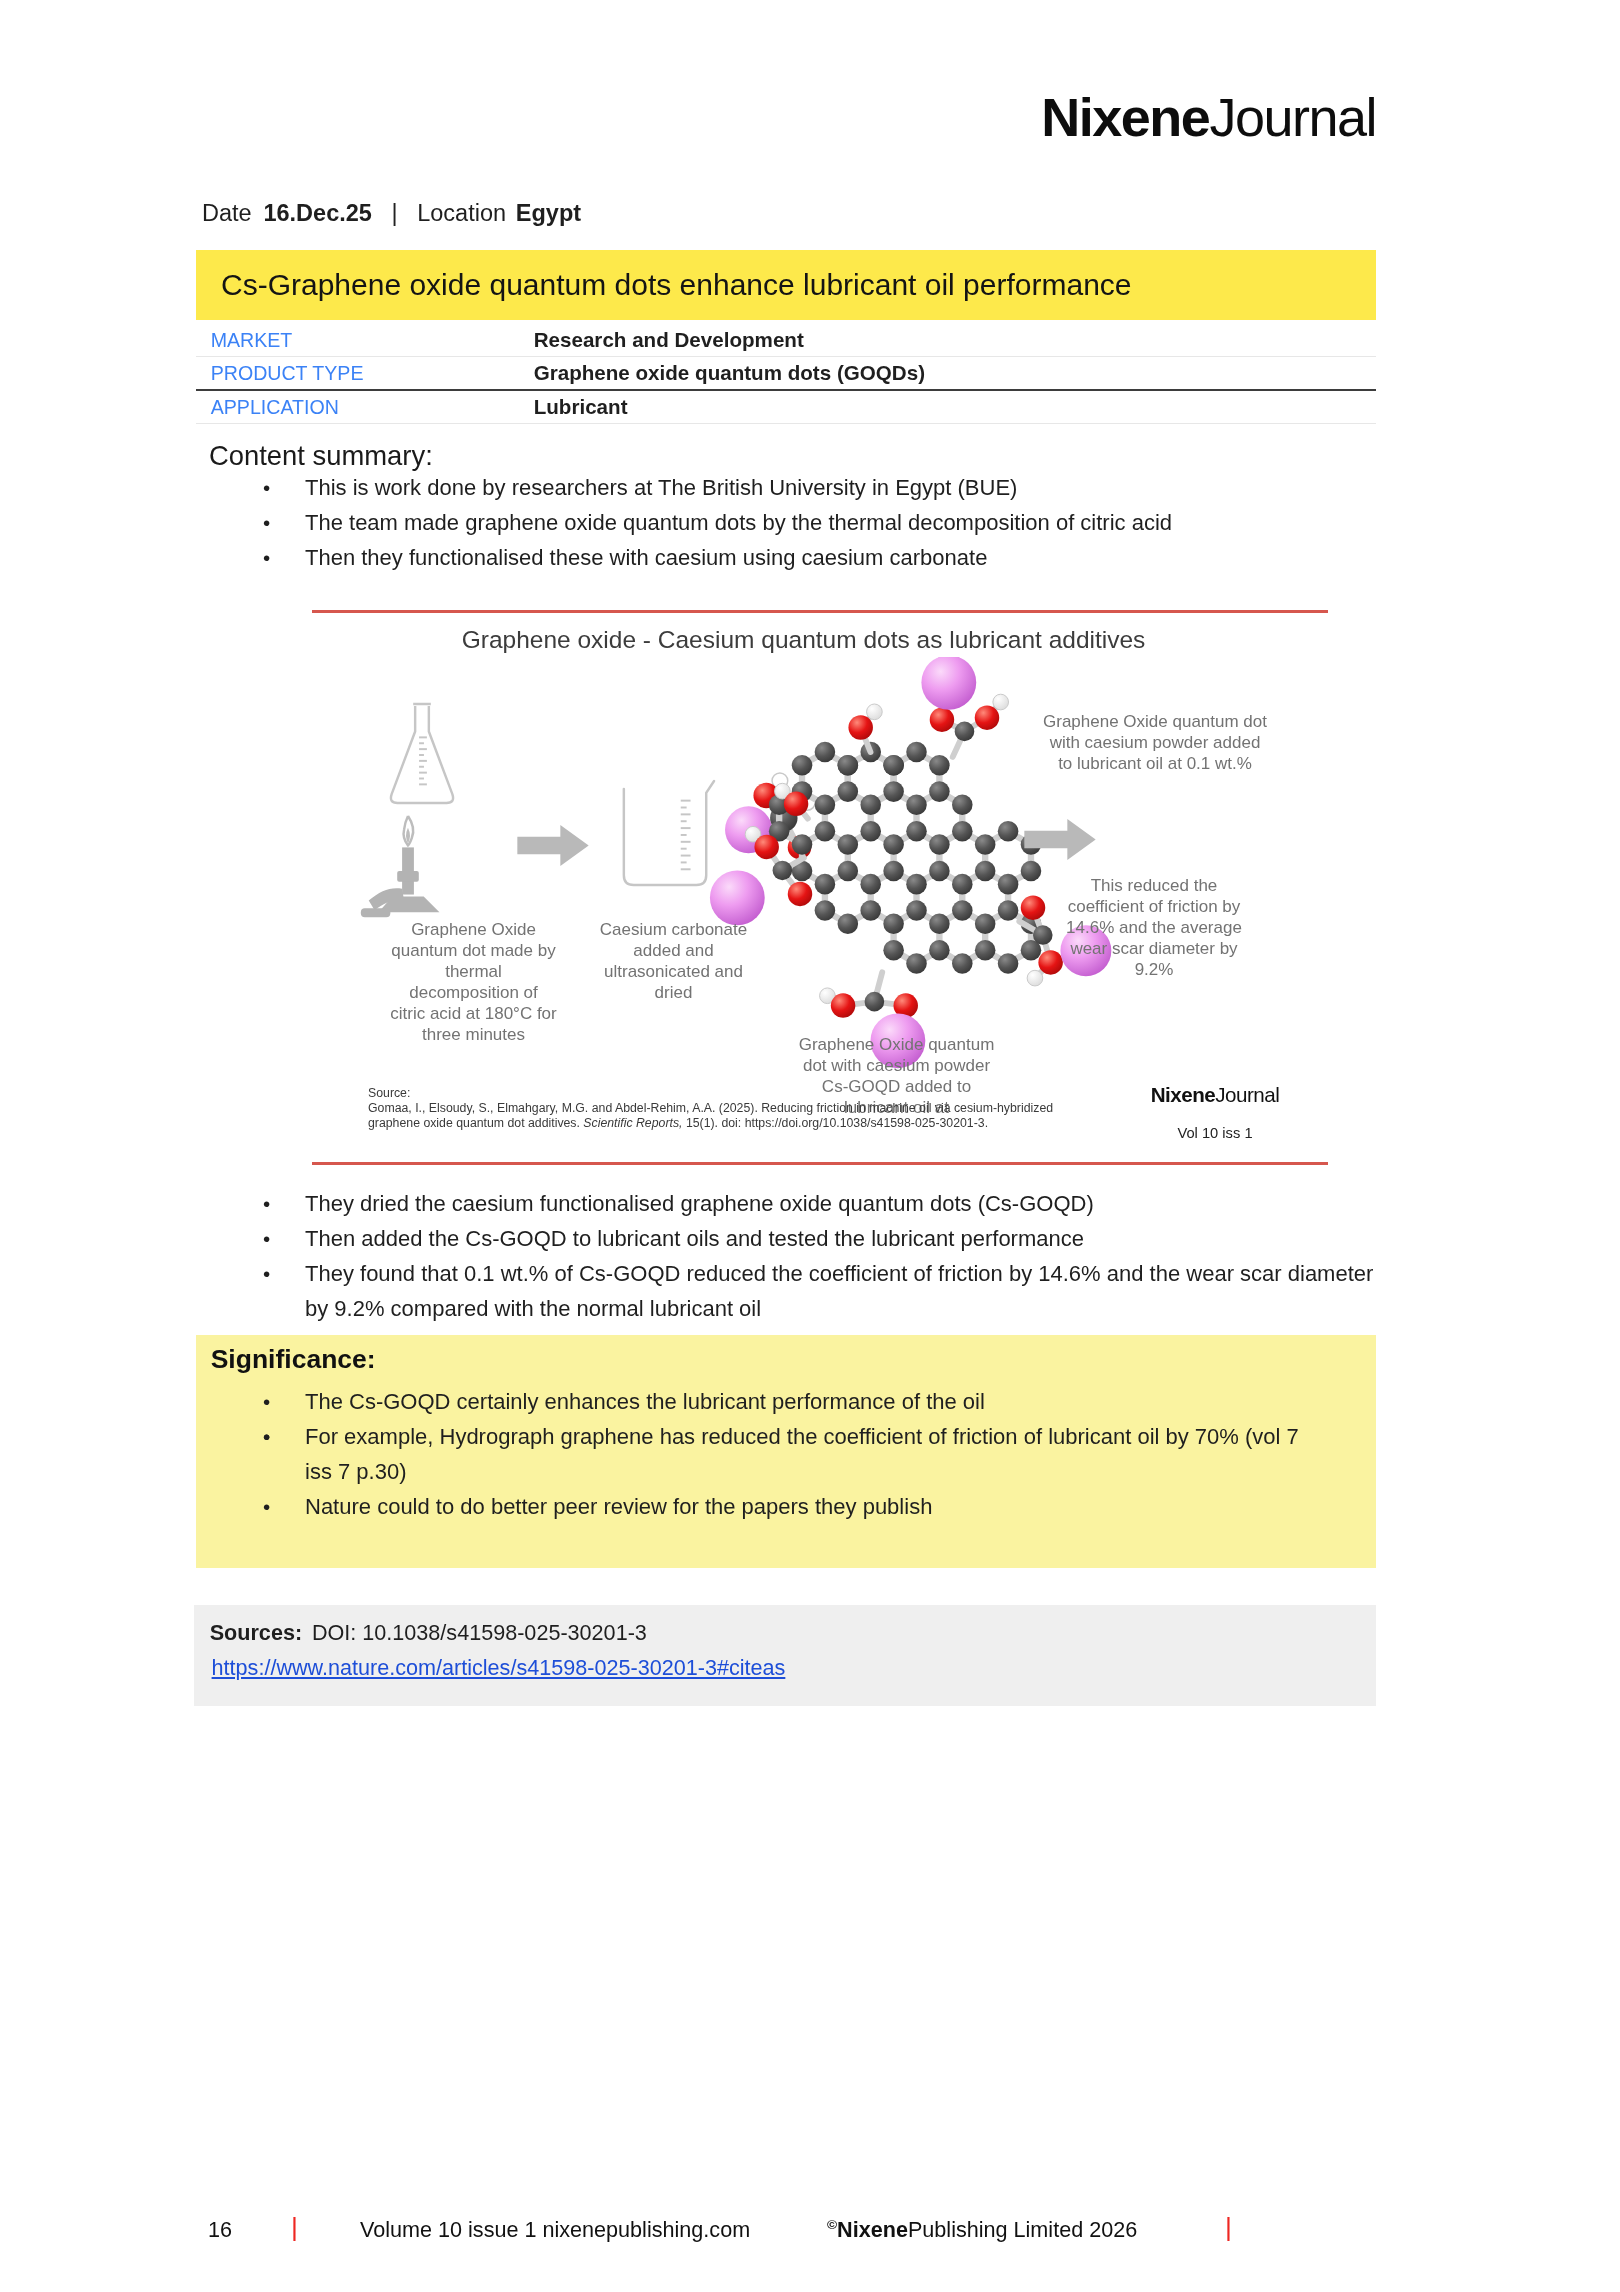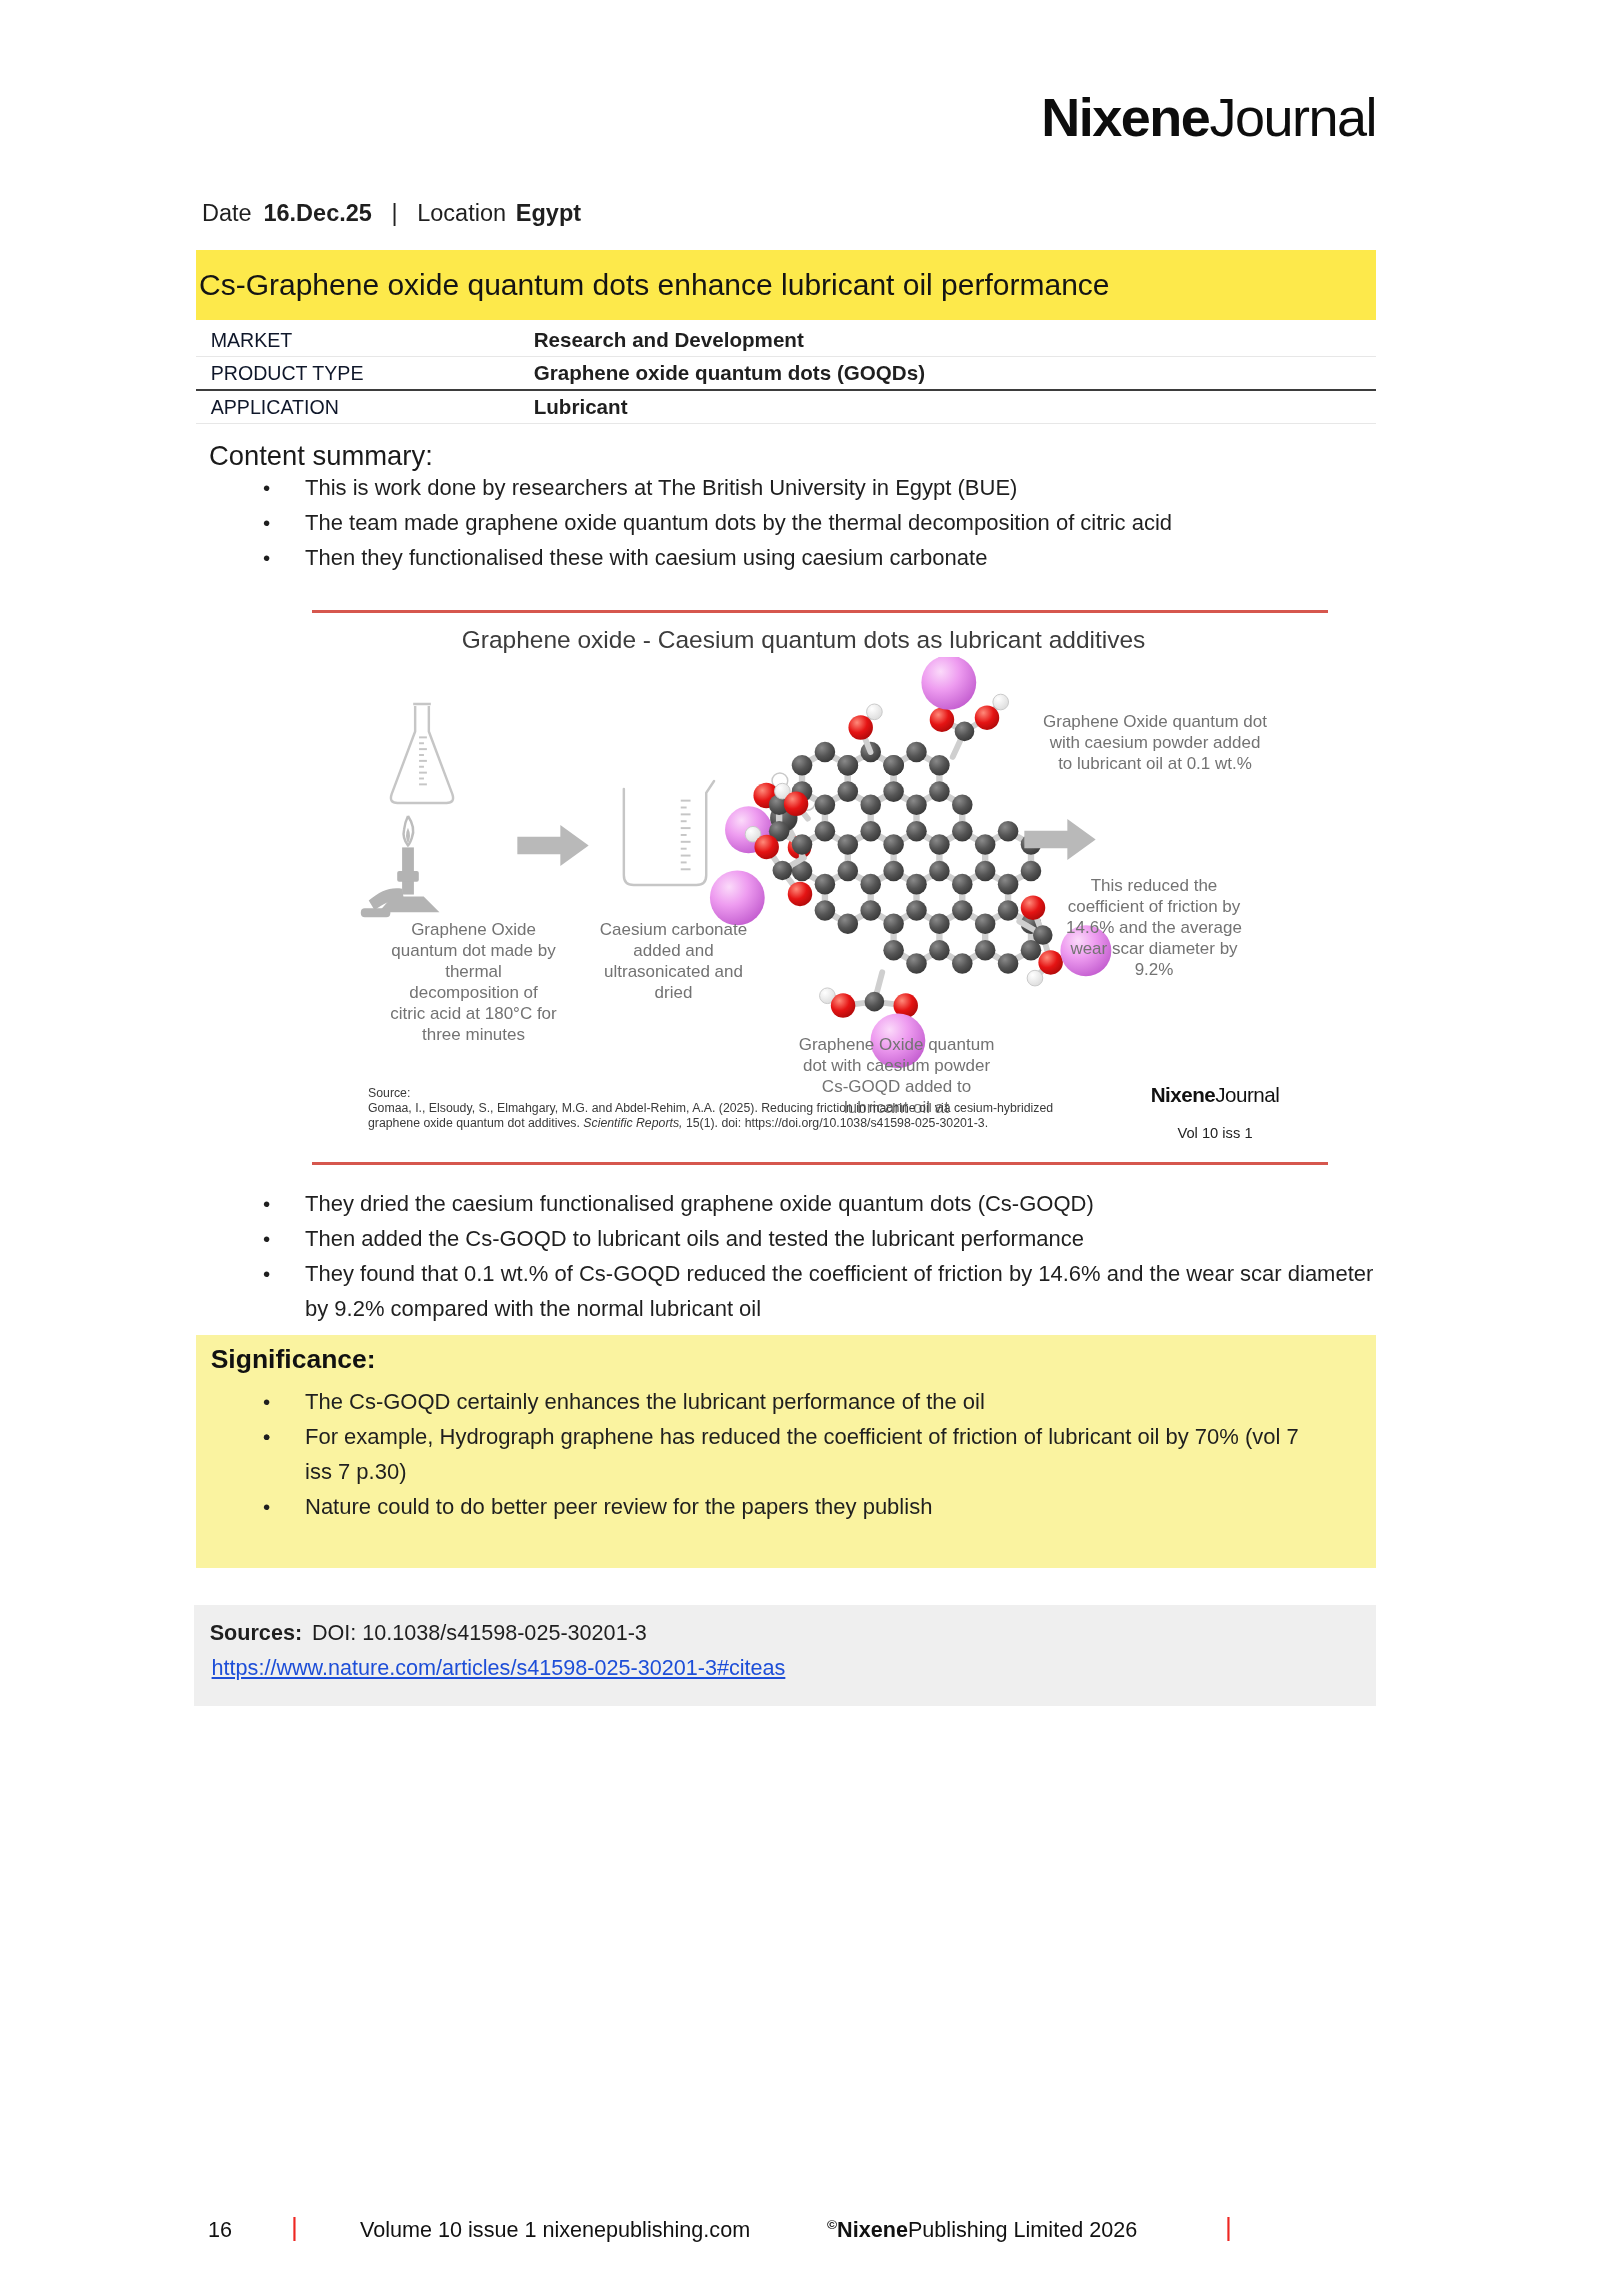--- a/index.html
+++ b/index.html
@@ -12,28 +12,28 @@
   .logo .l{font-weight:400;}
 
   .dateline{position:absolute;left:202px;top:200px;font-size:23.5px;white-space:nowrap;}
   .dateline .lab{font-weight:400;}
   .dateline .val{font-weight:700;margin-left:11.8px;}
   .dateline .pipe{font-weight:300;margin:0 19.6px;color:#222;}
   .dateline .loc-val{font-weight:700;margin-left:9.8px;}
 
   
   .title-bar{position:absolute;left:196px;top:250px;width:1180px;height:70px;background:#fde94b;
-             display:flex;align-items:center;box-sizing:border-box;padding-left:3px;
+             display:flex;align-items:center;box-sizing:border-box;padding-left:25px;
              font-size:30px;color:#141414;}
 
   
   .meta{position:absolute;left:196px;top:324px;width:1180px;}
   .meta-row{display:flex;align-items:center;height:32px;padding-left:14.7px;border-bottom:1px solid #e7e7e7;}
   .meta-row.last{border-bottom:2.9px solid #3d3d3d;}
-  .meta-label{width:323px;font-size:19.6px;color:#0f172a;}
+  .meta-label{width:323px;font-size:19.6px;color:#3b82f6;}
   .meta-value{font-weight:700;font-size:20.6px;}
 
   .h-content{position:absolute;left:209px;top:440px;font-size:27.4px;color:#1a1a1a;}
 
   
   ul.bl{list-style:none;margin:0;padding:0;position:absolute;}
   ul.bl li{position:relative;padding-left:45px;font-size:22px;line-height:35px;}
   ul.bl li .dot{position:absolute;left:2.9px;top:0;font-size:20.6px;}
   .bl1{left:260px;top:470px;width:1122px;}
   .bl2{left:260px;top:1186px;width:1117px;}

